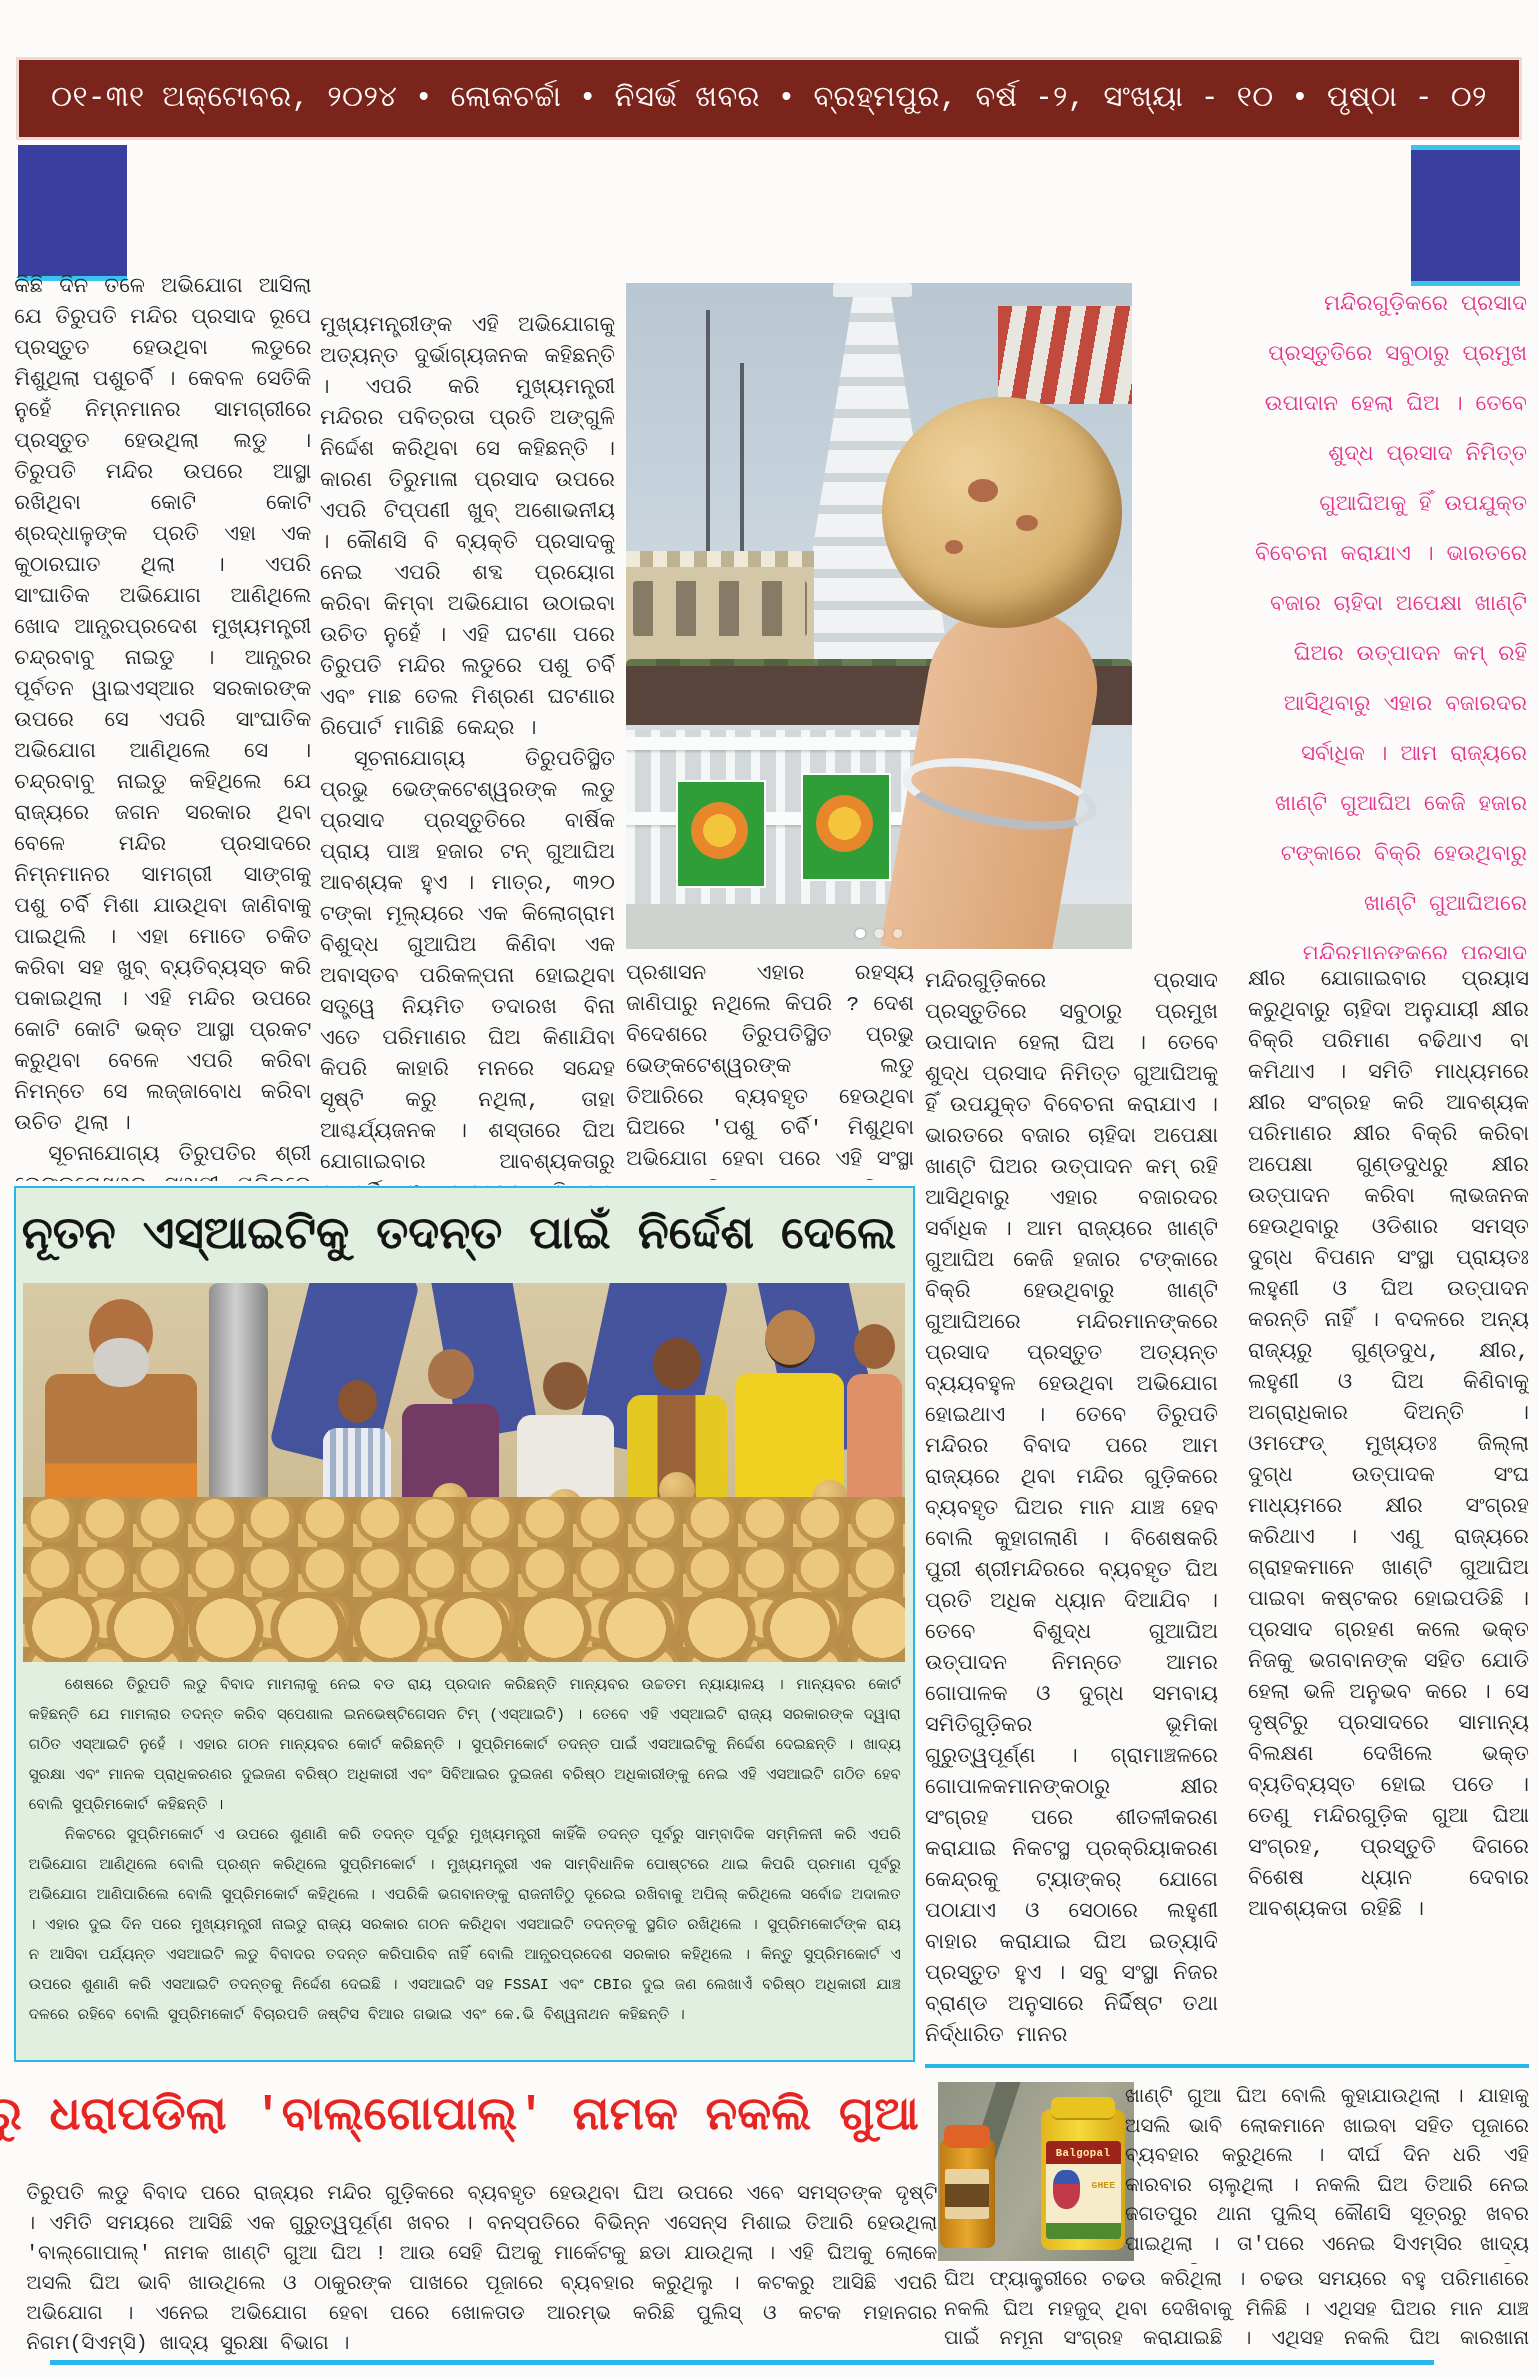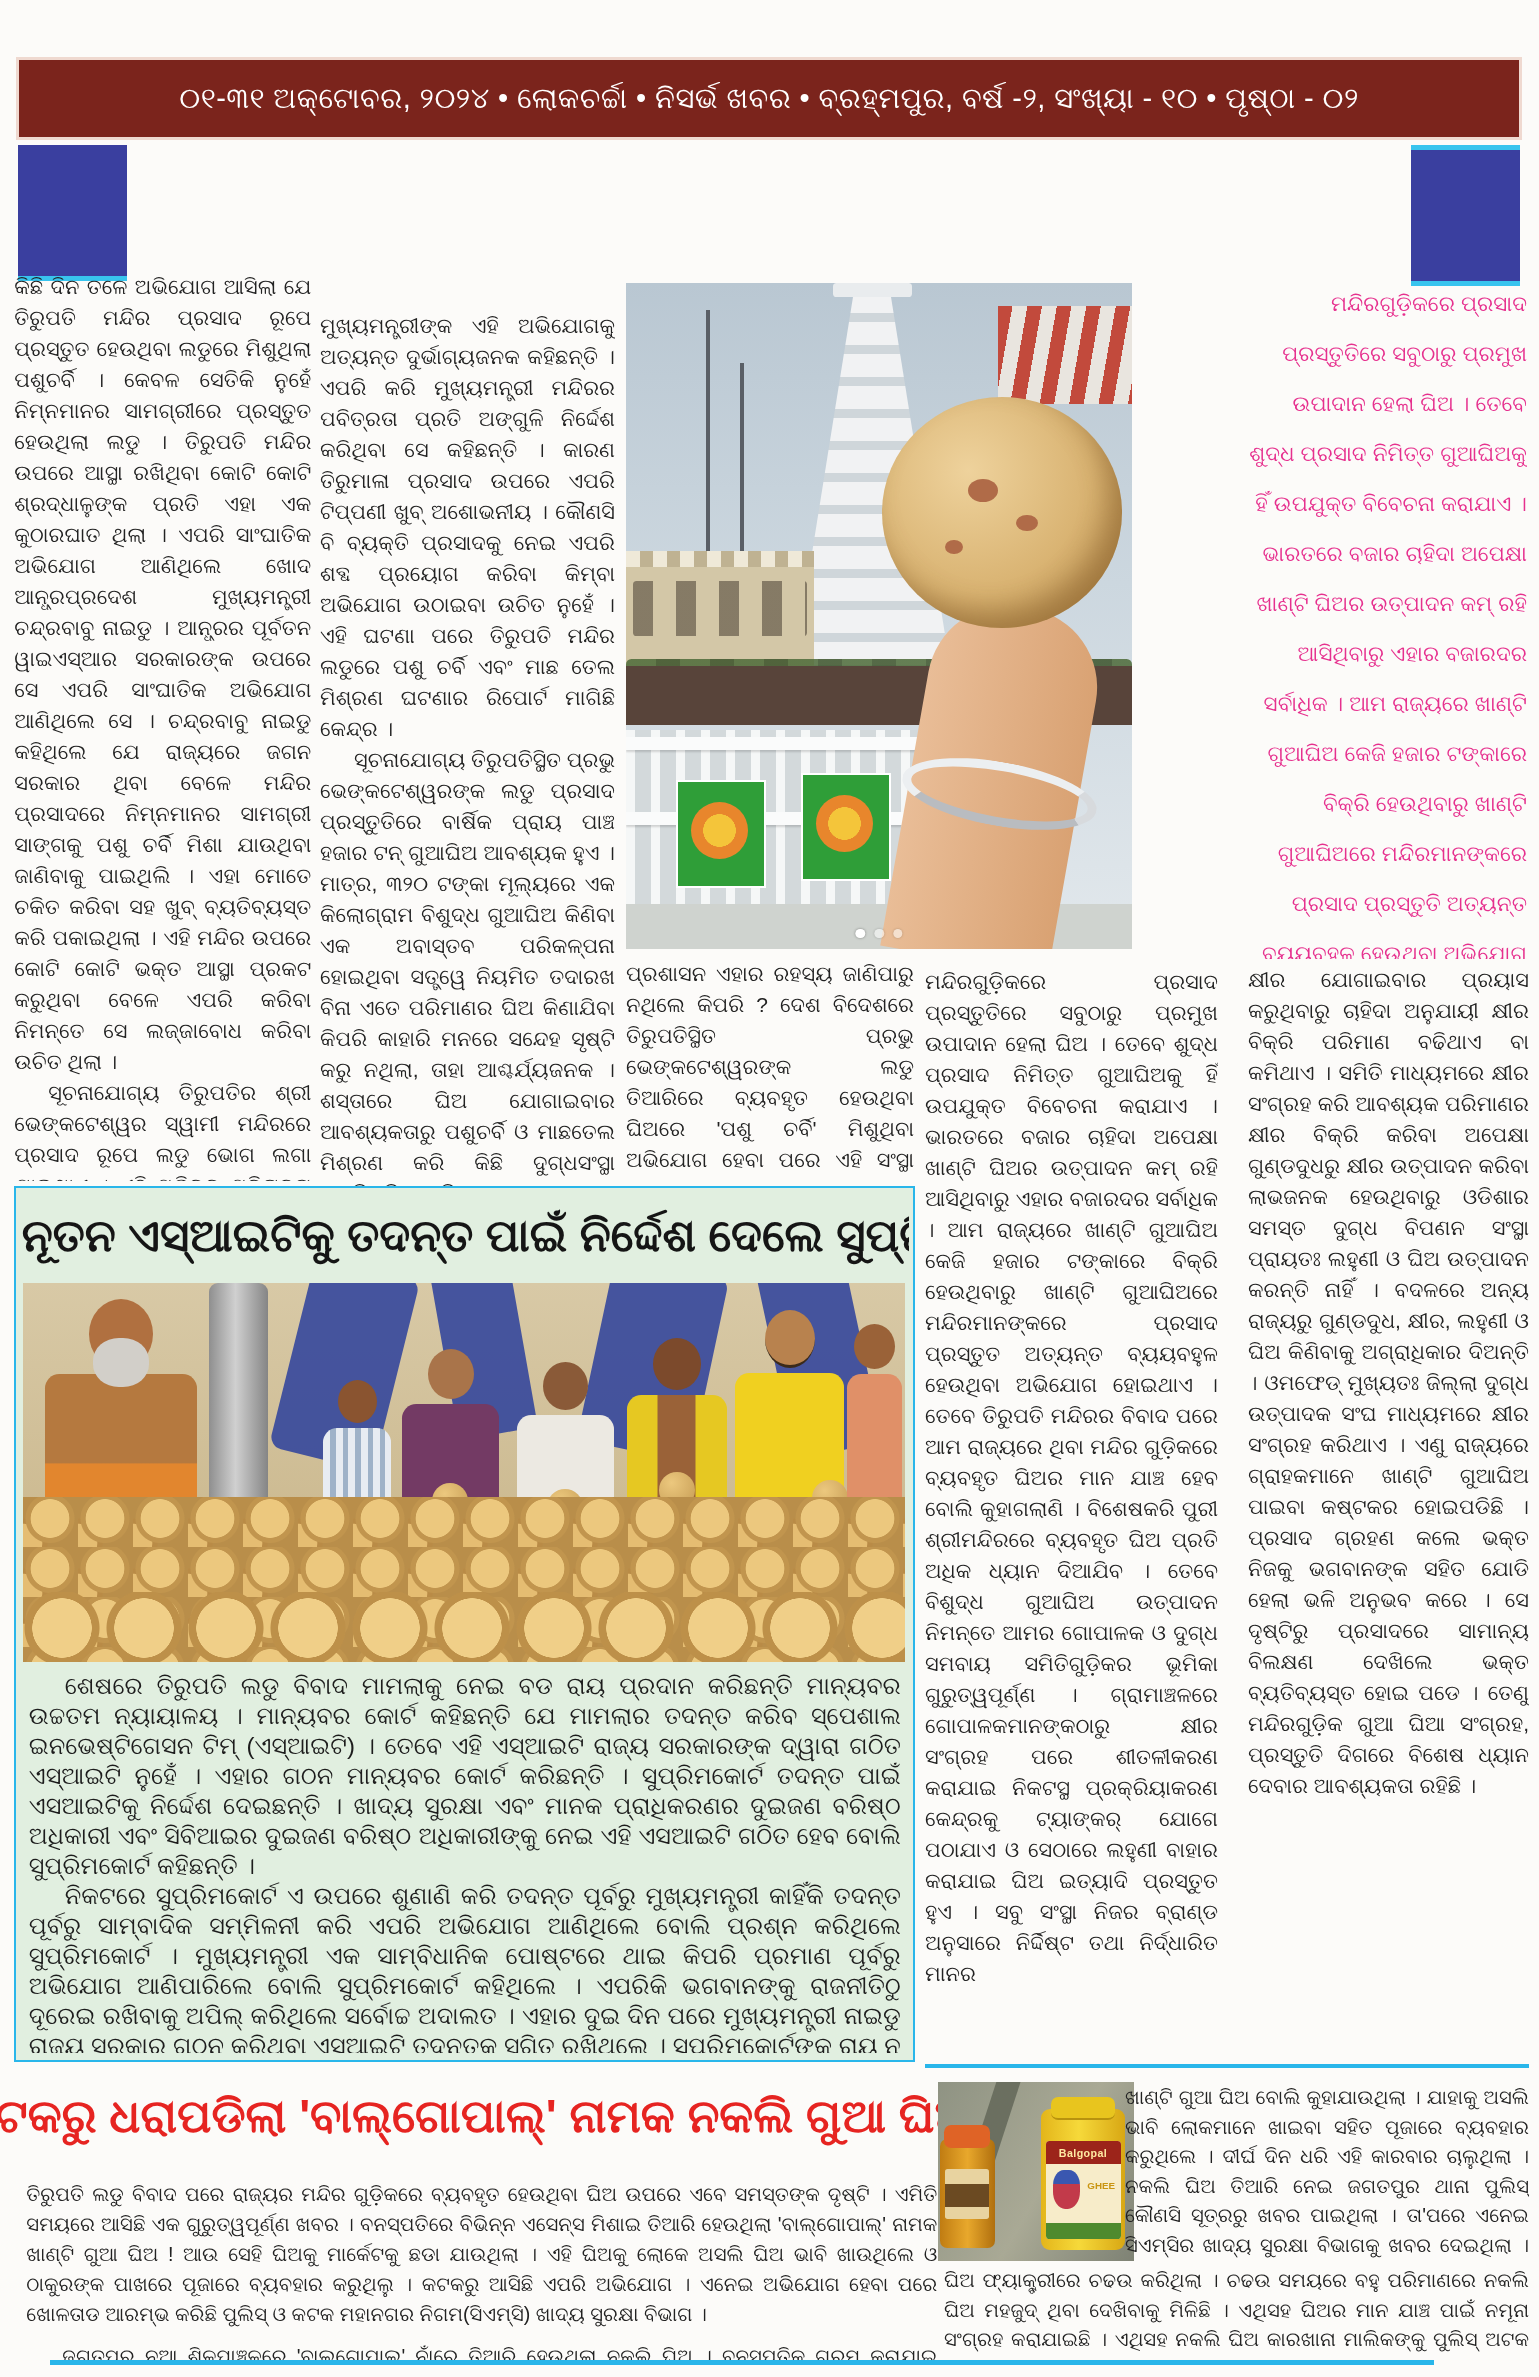--- a/index.html
+++ b/index.html
@@ -1,17 +1,17 @@
 <!DOCTYPE html>
 <html style="font-size:14.3px"><head>
 <meta charset="utf-8">
 <style>
   html,body{margin:0;padding:0;background:#e8e6e2;}
   .page{position:relative;width:1540px;height:2377px;background:#fcfbf9;margin:0 auto;
-        font-family:Liberation Sans, sans-serif;color:#1e1e1e;overflow:hidden;}
+        font-family:Liberation Mono, monospace;color:#1e1e1e;overflow:hidden;}
   .abs{position:absolute;}
   
   .masthead{left:16px;top:57px;width:1500px;height:77px;background:#7b241c;border:3.6px solid #efd9d0;
     display:flex;align-items:center;justify-content:center;color:#ffffff;font-size:29px;letter-spacing:0.4px;white-space:nowrap;}
   
   .hblock{width:109px;height:131px;background:#3a3f9f;}
   .hblock.left{left:18px;top:145px;border-bottom:5.4px solid #38c4ee;}
   .hblock.right{left:1411px;top:145px;border-top:5.4px solid #38c4ee;border-bottom:5.4px solid #38c4ee;}
   .headline{left:134px;top:145px;width:1270px;height:136px;display:flex;align-items:center;justify-content:center;
     font-size:86px;font-weight:700;color:#2b2b2b;}
@@ -81,21 +81,21 @@
     background:radial-gradient(circle at 35% 30%,#ecc87e,#c49a52);}
   .laddufield{position:absolute;left:0;bottom:0;width:100%;height:165px;background-color:#b98e4a;
     background-image:
       radial-gradient(circle at 27px 21.5px,#ecc87e 0 19px,#c1954e 19.7px 24px,rgba(0,0,0,0) 25px),
       radial-gradient(circle at 0px 46px,#e5bd72 0 19px,#b98b46 19.7px 24px,rgba(0,0,0,0) 25px);
     background-size:55px 50px;}
   .laddufront{position:absolute;left:0;bottom:-5.4px;width:100%;height:75px;background-color:transparent;
     background-image:radial-gradient(circle at 39px 36px,#f0cf88 0 29.5px,#bd9049 30px 37px,rgba(0,0,0,0) 38px);
     background-size:82px 75px;}
   .sit-paras{position:absolute;left:12.5px;right:12.5px;top:483px;bottom:7.2px;overflow:hidden;
-    font-size:24px;line-height:30px;text-align:justify;color:#1c1c1c;}
+    font-size:15px;line-height:30px;text-align:justify;color:#1c1c1c;}
   .sit-paras p{margin:0;text-indent:36px;}
   
   .rule{background:#29b6ea;}
   .rule.right{left:925px;top:2064px;width:604px;height:3.6px;}
   .rule.bottom{left:50px;top:2360px;width:1384px;height:4.5px;}
   .red-headline{left:14.3px;top:2074px;width:932px;height:84px;display:flex;align-items:center;justify-content:center;
     font-size:46px;font-weight:700;color:#e62421;white-space:nowrap;}
   .bl{left:14.3px;top:2167px;width:935px;height:193px;font-size:19.7px;line-height:30px;text-align:justify;overflow:hidden;}
   .bl p{margin:12px;text-indent:36px;} .bl p:first-child{text-indent:0;}
   .br{left:1125px;top:2083px;width:404px;height:181px;font-size:19.7px;line-height:29.5px;text-align:justify;overflow:hidden;}

